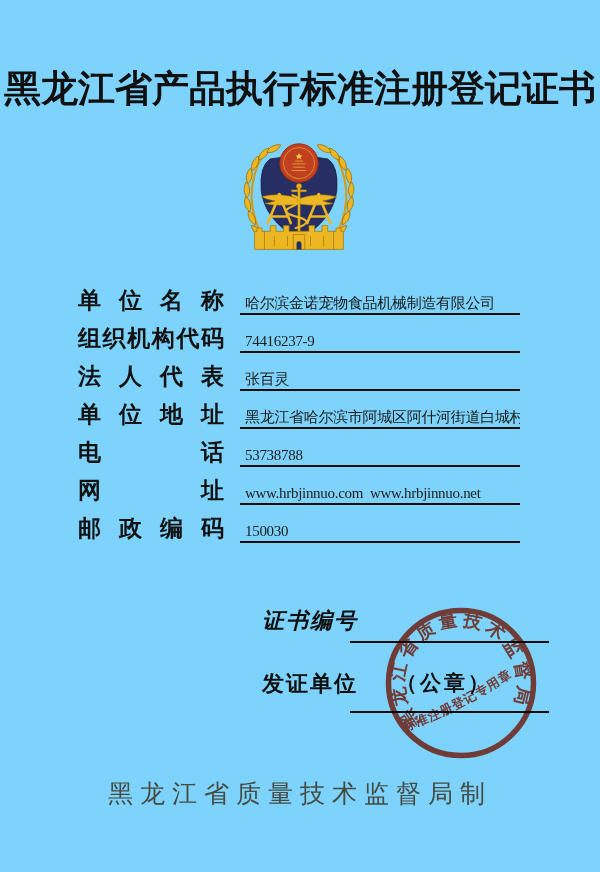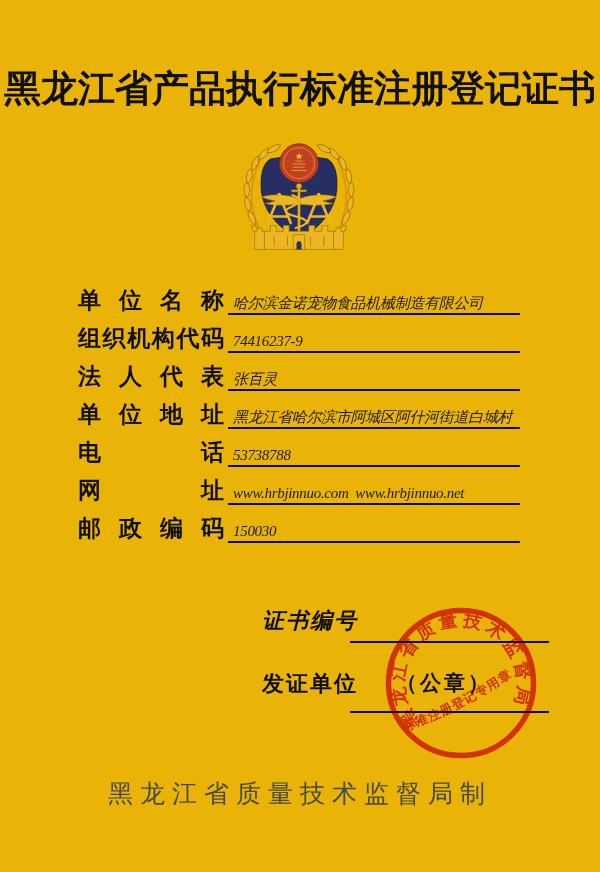--- a/index.html
+++ b/index.html
@@ -1,40 +1,40 @@
 <!DOCTYPE html>
 <html><head>
 <meta charset="utf-8">
 <style>
   * { margin:0; padding:0; box-sizing:border-box; }
   html,body { background:#e9e9e9; }
   body { font-family:"Liberation Serif","DejaVu Serif",serif; }
   .page {
     position:relative; width:600px; height:872px; margin:0 auto;
-    background:#eab308; overflow:hidden; color:#161616;
+    background:#7dd3fc; overflow:hidden; color:#161616;
   }
   
   .title {
     position:absolute; top:64px; left:0; right:0;
     text-align:center; font-size:37px; font-weight:700;
     letter-spacing:0px; color:#101010; white-space:nowrap;
   }
   
   .emblem { position:absolute; left:233px; top:136px; width:132px; height:120px; }
   
   .fields { position:absolute; left:78px; top:277px; width:442px; }
   .row { display:flex; align-items:flex-end; height:38px; }
   .row .label {
     width:146px; font-size:23px; font-weight:700; line-height:1;
     padding-bottom:3px; text-align:justify; text-align-last:justify; color:#111;
   }
   .row .value {
-    flex:1; margin-left:4px; border-bottom:2px solid #0c0c0c;
+    flex:1; margin-left:16px; border-bottom:2px solid #0c0c0c;
     font-size:15px; line-height:1.15; padding:0 2px 1px 5px;
-    letter-spacing:-0.3px; white-space:pre; overflow:hidden; color:#1b1b1b;font-style:italic;
+    letter-spacing:-0.3px; white-space:pre; overflow:hidden; color:#1b1b1b;
   }
   
   .cert-label {
     position:absolute; font-size:22px; font-weight:700; letter-spacing:2px;
     color:#0f0f0f; white-space:nowrap;
   }
   .lbl-certno { left:262px; top:606px;font-style:italic; }
   .lbl-issuer { left:262px; top:669px; }
   .issuer-value {
     position:absolute; left:396px; top:669px; font-size:21px; font-weight:700;

